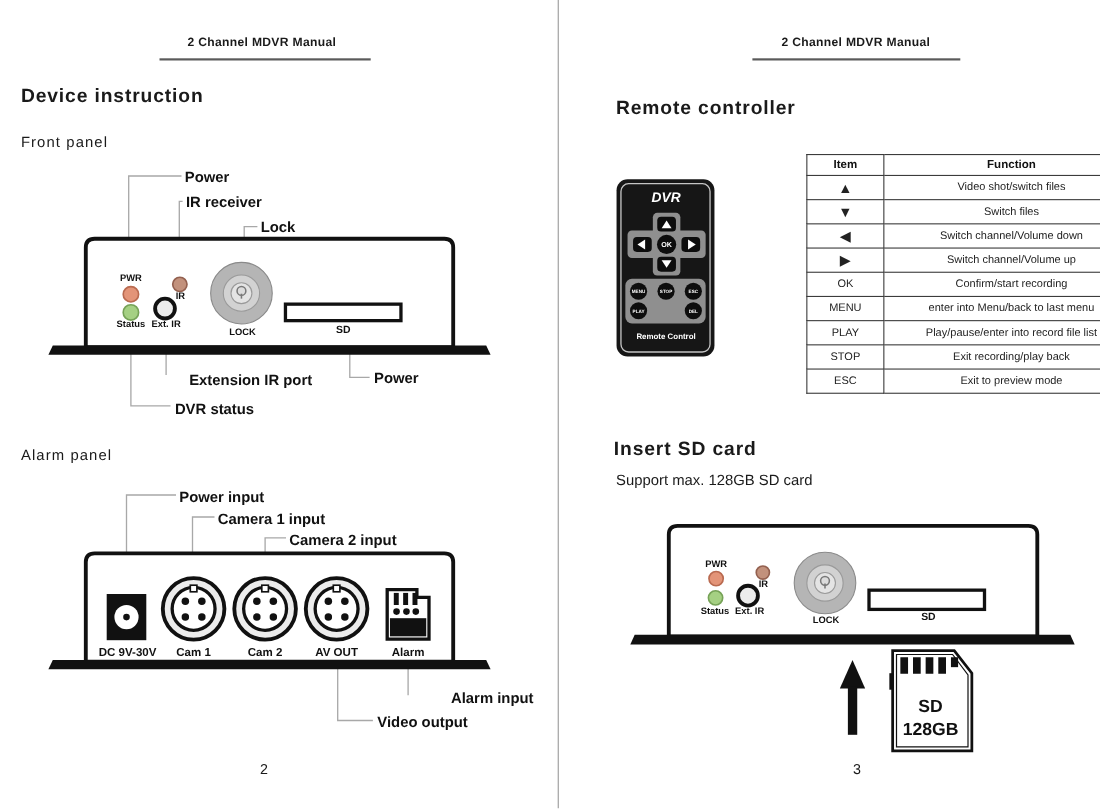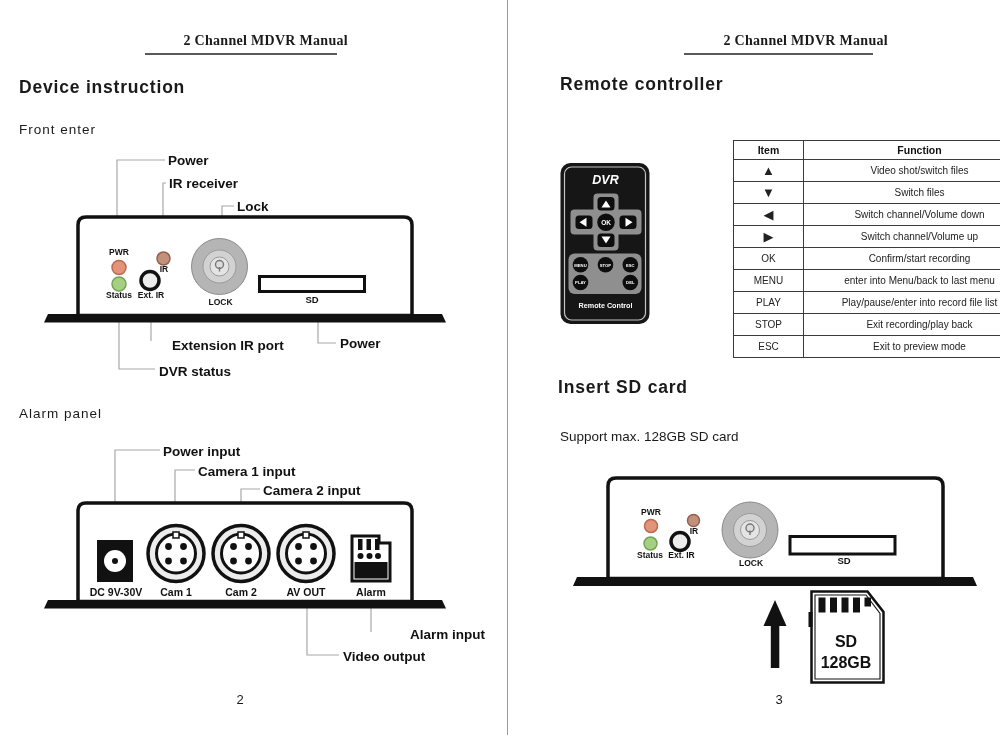--- a/index.html
+++ b/index.html
@@ -1,19 +1,19 @@
 <!DOCTYPE html>
 <html><head>
 <meta charset="utf-8">
 <style>
   html,body{margin:0;padding:0;background:#ffffff;}
   body{position:relative;width:1000px;height:735px;overflow:hidden;
        font-family:"Liberation Sans",sans-serif;color:#1a1a1a;}
   .abs{position:absolute;}
-  .hdr{font-size:14px;font-weight:bold;letter-spacing:.3px;text-align:right;width:220px;font-family:Liberation Serif, serif;}
+  .hdr{font-size:11px;font-weight:bold;letter-spacing:.3px;text-align:center;width:220px;}
   .hdr-line{height:2px;background:#5a5a5a;}
   .h1{font-size:17.5px;font-weight:bold;letter-spacing:.8px;}
   .sub{font-size:13.5px;letter-spacing:1px;}
   .pageno{font-size:13px;width:24px;text-align:center;}
   .divider{width:1px;height:735px;background:#9a9a9a;left:507px;top:0;}
   svg{position:absolute;overflow:visible;}
   svg text{font-family:"Liberation Sans",sans-serif;}
   .callout{font-size:13.5px;font-weight:bold;fill:#111;}
   .plabel{font-size:8.5px;font-weight:bold;fill:#111;}
   .jlabel{font-size:10.5px;font-weight:bold;fill:#111;}
@@ -27,21 +27,21 @@
 </style>
 </head>
 <body>
 
 <div class="abs divider"></div>
 
 <div class="abs hdr" style="left:128px;top:33px;">2 Channel MDVR Manual</div>
 <div class="abs hdr-line" style="left:145px;top:53px;width:192px;"></div>
 
 <div class="abs h1" style="left:19px;top:77px;">Device instruction</div>
-<div class="abs sub" style="left:19px;top:122px;">Front enter</div>
+<div class="abs sub" style="left:19px;top:122px;">Front panel</div>
 
 <svg style="left:0;top:140px;" width="510" height="250" viewBox="0 140 510 250">
 
   <polyline class="leader" points="165,160 117,160 117,256"></polyline>
   <polyline class="leader" points="166,183 163,183 163,249"></polyline>
   <polyline class="leader" points="234,206 222,206 222,245"></polyline>
   <polyline class="leader" points="151,299 151,341"></polyline>
   <polyline class="leader" points="318,305 318,343 336,343"></polyline>
   <polyline class="leader" points="119,300 119,369 155,369"></polyline>
 
@@ -136,21 +136,21 @@
     <rect x="354.5" y="562" width="33" height="16.5" fill="#111"></rect>
   </g>
   <text class="jlabel" x="371" y="596" text-anchor="middle">Alarm</text>
 </svg>
 
 <div class="abs pageno" style="left:228px;top:692px;">2</div>
 
 <div class="abs hdr" style="left:668px;top:33px;">2 Channel MDVR Manual</div>
 <div class="abs hdr-line" style="left:684px;top:53px;width:189px;"></div>
 
-<div class="abs h1" style="left:560px;top:74px;">Remote  controller</div>
+<div class="abs h1" style="left:560px;top:88px;">Remote  controller</div>
 
 <svg style="left:550px;top:155px;" width="110" height="180" viewBox="550 155 110 180">
   <rect x="560.5" y="163" width="89" height="161" rx="10" fill="#161616"></rect>
   <rect x="564.5" y="167" width="81" height="153" rx="7" fill="none" stroke="#c4c4c4" stroke-width="1.2"></rect>
   <text x="605.5" y="184" text-anchor="middle" fill="#ffffff" font-size="12.5" font-weight="bold" font-style="italic">DVR</text>
   <rect x="593.5" y="193.5" width="25" height="57" rx="4" fill="#8f8f8f"></rect>
   <rect x="570.5" y="209.5" width="71" height="25" rx="4" fill="#8f8f8f"></rect>
   <rect x="597.5" y="197" width="17" height="13.5" rx="3.5" fill="#0d0d0d"></rect>
   <polygon points="606,200.5 601.5,207.5 610.5,207.5" fill="#ffffff"></polygon>
   <rect x="597.5" y="233.5" width="17" height="13.5" rx="3.5" fill="#0d0d0d"></rect>
@@ -217,21 +217,21 @@
         <td>STOP</td>
         <td>Exit recording/play back</td>
       </tr>
   <tr>
         <td>ESC</td>
         <td>Exit to preview mode</td>
       </tr>
 </tbody>
   </table>
 
-<div class="abs h1" style="left:558px;top:377px;">Insert SD card</div>
+<div class="abs h1" style="left:558px;top:398px;">Insert SD card</div>
 <div class="abs" style="left:560px;top:429px;font-size:13.5px;">Support max. 128GB SD card</div>
 
 <svg style="left:555px;top:465px;" width="445" height="230" viewBox="555 465 445 230">
   <path d="M 608,578.5 L 608,486 Q 608,478 616,478 L 935,478 Q 943,478 943,486 L 943,578.5 Z" fill="#ffffff" stroke="#111" stroke-width="3.5"></path>
   <polygon points="577,577 973,577 977,586 573,586" fill="#111"></polygon>
   <text class="plabel" x="651" y="515" text-anchor="middle">PWR</text>
   <circle cx="651" cy="526" r="6.5" stroke="#b96a50" stroke-width="1.5" fill="#e39478"></circle>
   <circle cx="650.5" cy="543.5" r="6.5" stroke="#76a257" stroke-width="1.5" fill="#a5d083"></circle>
   <text class="plabel" x="650" y="558" text-anchor="middle">Status</text>
   <circle cx="680" cy="541.5" r="9" fill="#ececec" stroke="#111" stroke-width="3.5"></circle>

